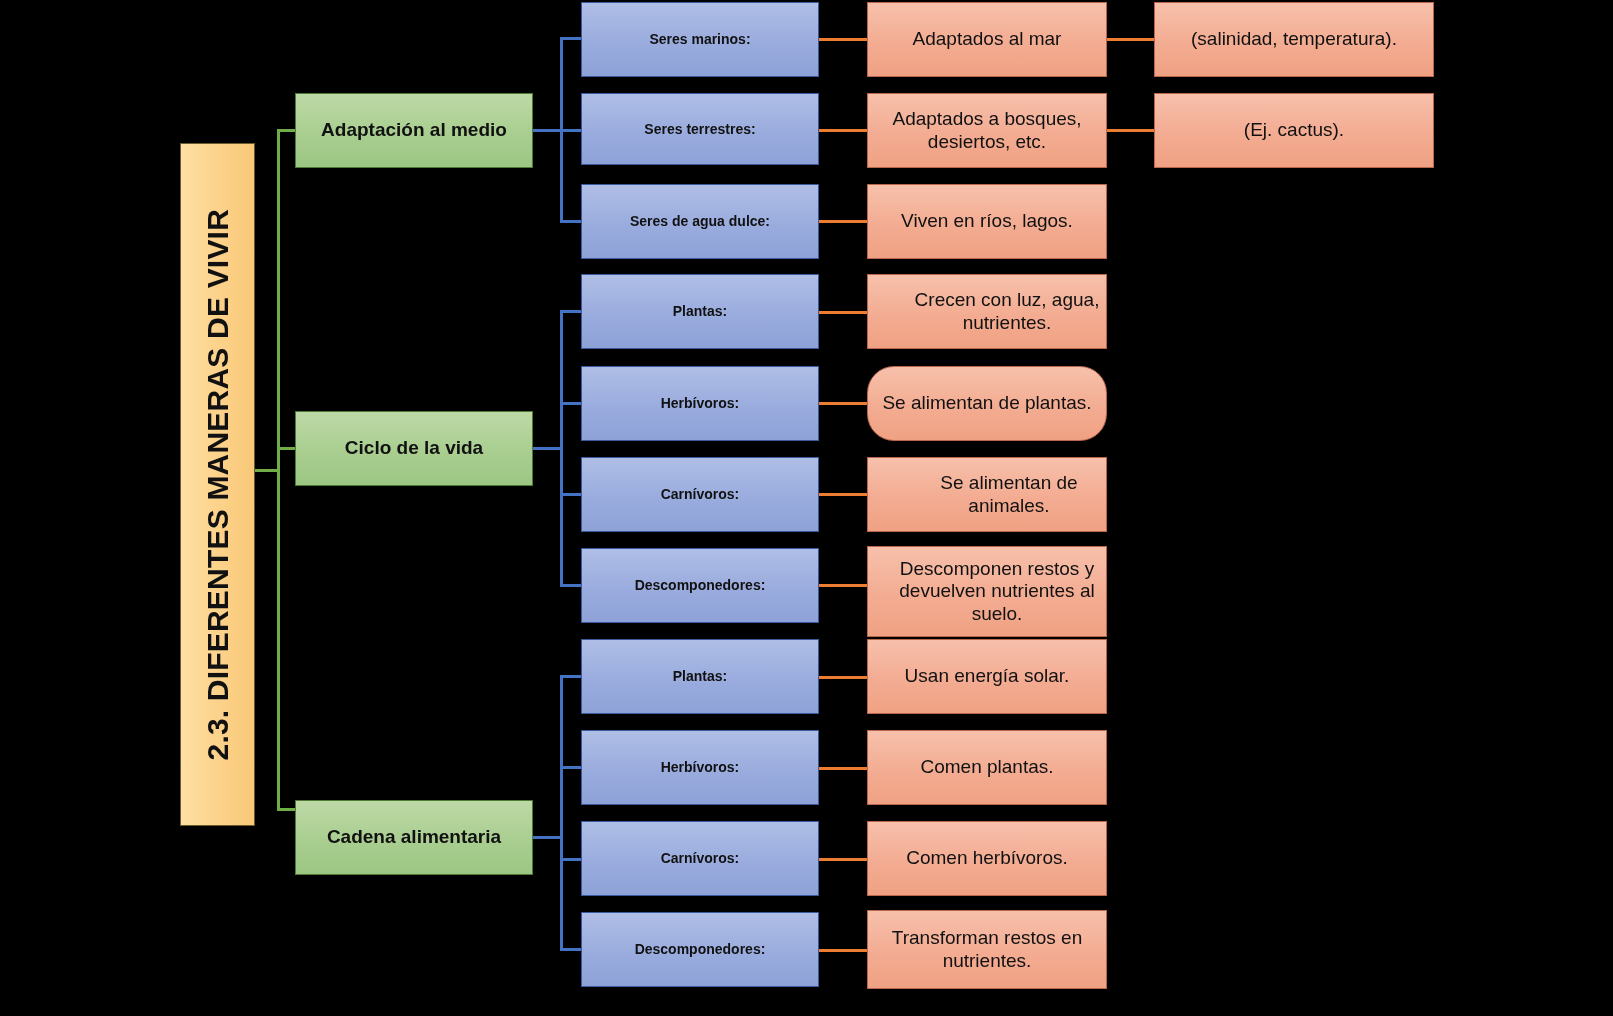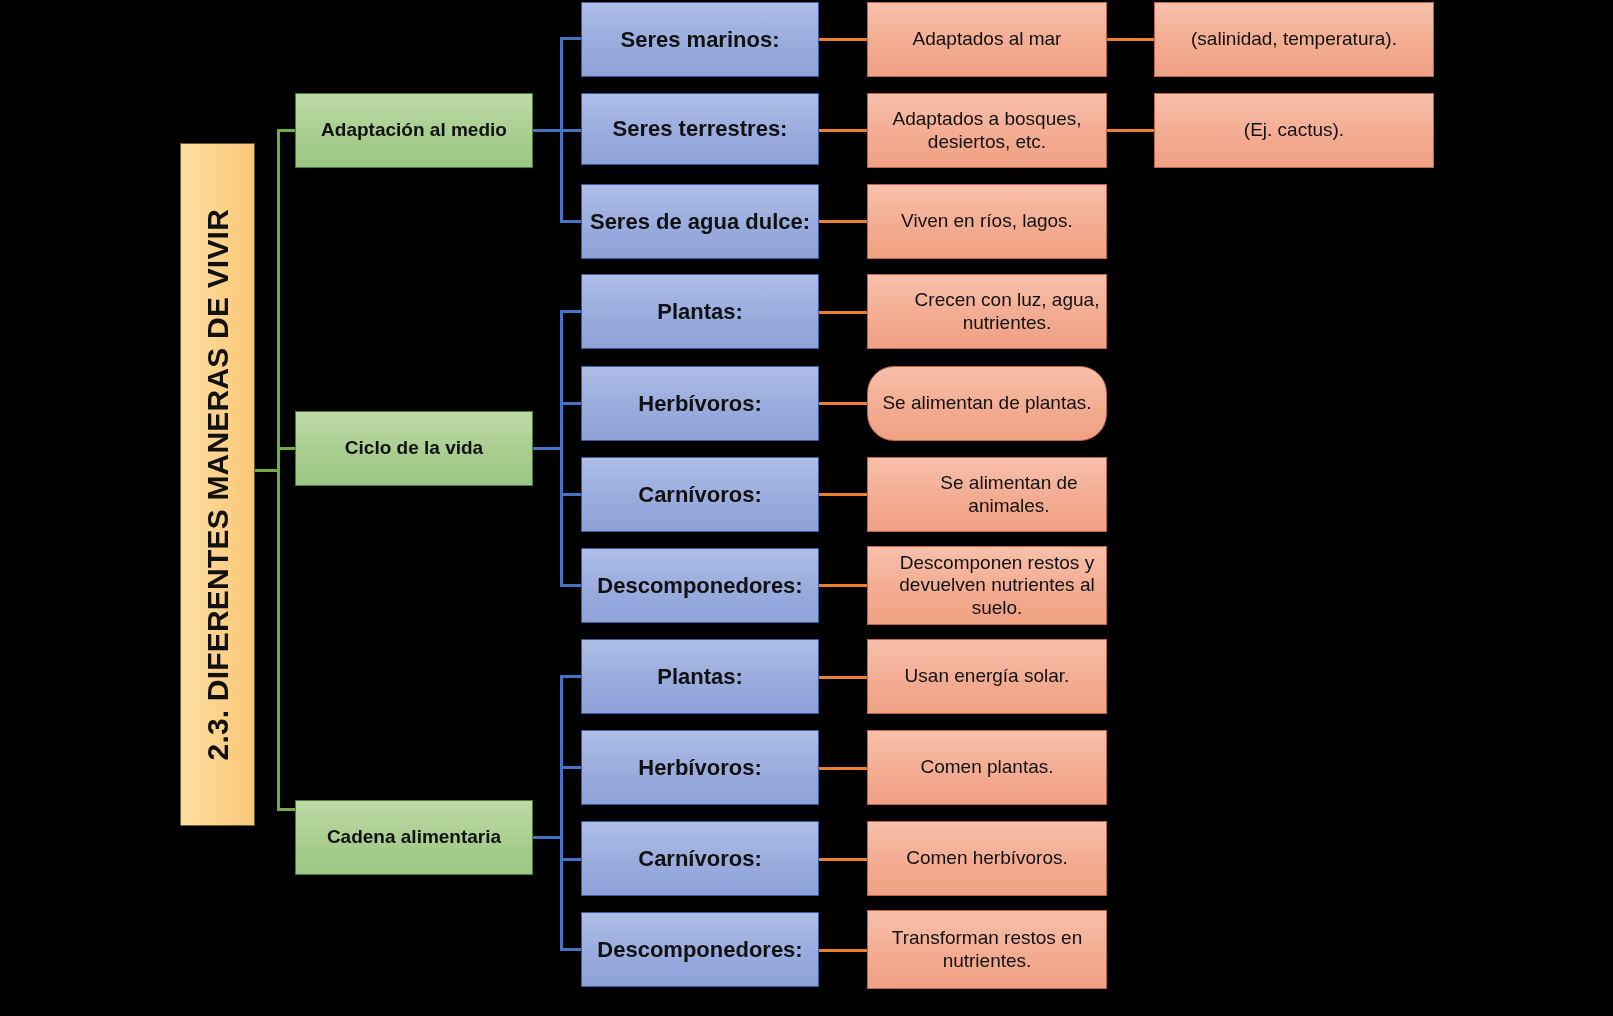--- a/index.html
+++ b/index.html
@@ -28,21 +28,21 @@
   }
   .g1{top:93px;}
   .g2{top:411px;}
   .g3{top:800px;}
 
   
   .blue{
     left:581px;width:238px;
     background:linear-gradient(180deg,#AEBEE6 0%,#9AACDE 55%,#8EA2D8 100%);
     border:1px solid #3a5aa0;
-    font-weight:bold;font-size:22px;
+    font-weight:bold;font-size:14px;
   }
 
   
   .orange{
     background:linear-gradient(180deg,#F7C0AB 0%,#F3AC92 55%,#F0A183 100%);
     border:1px solid #b9664a;
     font-weight:normal;font-size:19px;
   }
   .o1{left:867px;width:240px;}
   .o2{left:1154px;width:280px;}
@@ -145,21 +145,21 @@
 
   <div class="box orange o1" style="top:274px;height:75px;padding-left:40px;">
     <span>Crecen con luz, agua, nutrientes.</span>
   </div>
   <div class="box orange o1" style="top:366px;height:75px;border-radius:27px;">
     <span>Se alimentan de plantas.</span>
   </div>
   <div class="box orange o1" style="top:457px;height:75px;padding-left:44px;">
     <span>Se alimentan de animales.</span>
   </div>
-  <div class="box orange o1" style="top:546px;height:79px;padding-left:20px;">
+  <div class="box orange o1" style="top:546px;height:91px;padding-left:20px;">
     <span>Descomponen restos y devuelven nutrientes al suelo.</span>
   </div>
 
   <div class="box green g3">
     <span>Cadena alimentaria</span>
   </div>
 
   <div class="ln h blue-ln" style="left:533px;top:836px;width:30px;"></div>
   <div class="ln v blue-ln" style="left:560px;top:675px;height:275px;"></div>
   <div class="ln h blue-ln" style="left:560px;top:675px;width:22px;"></div>

